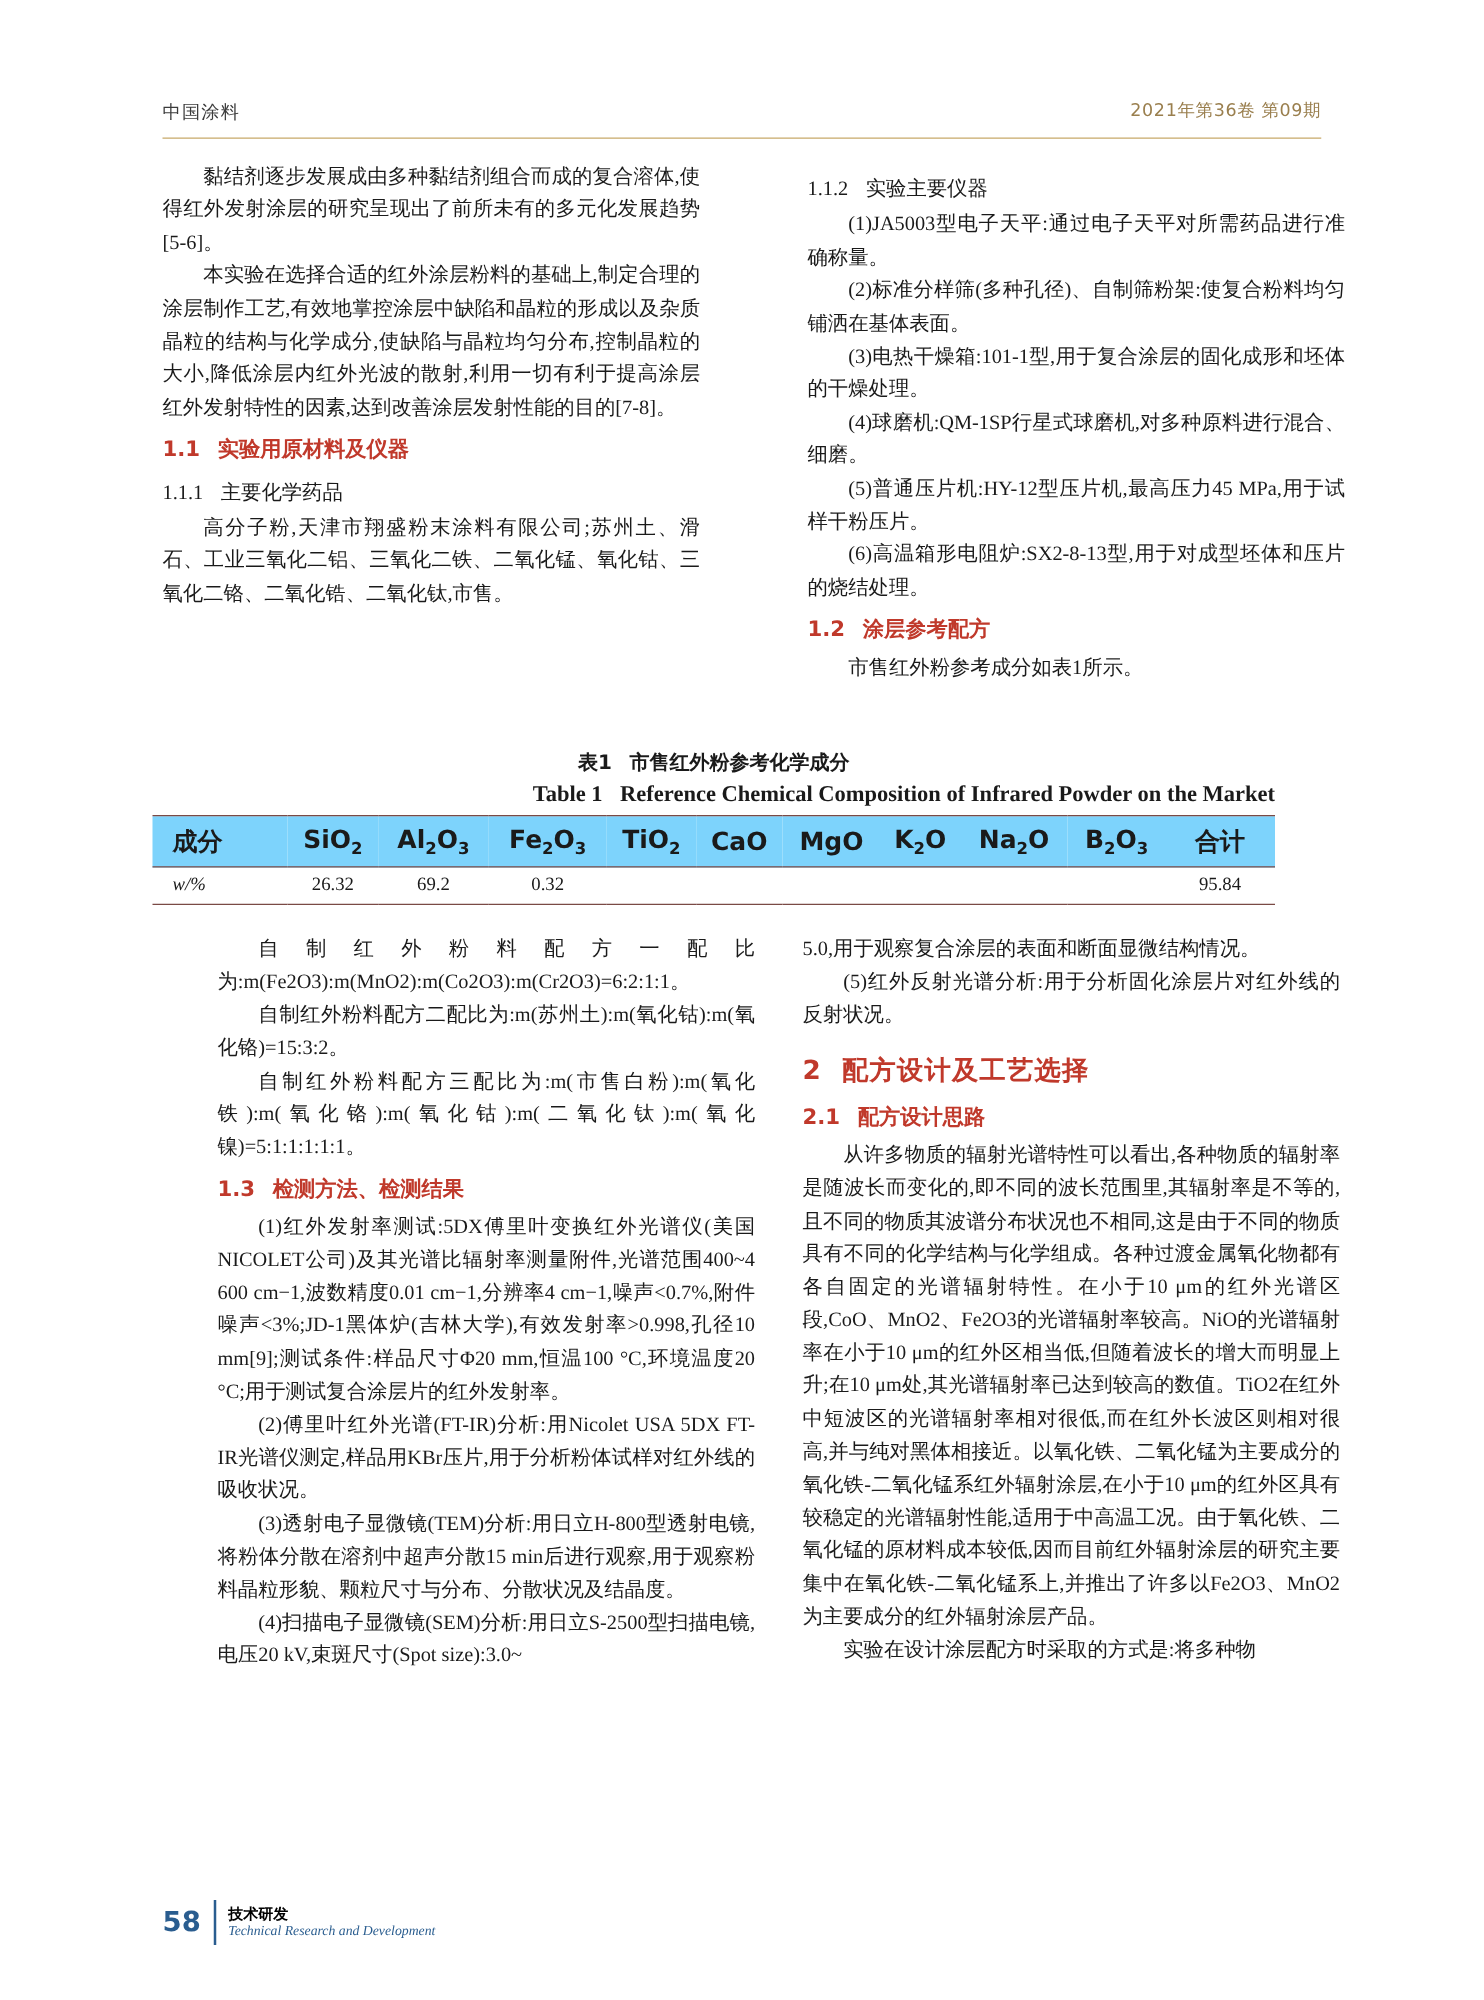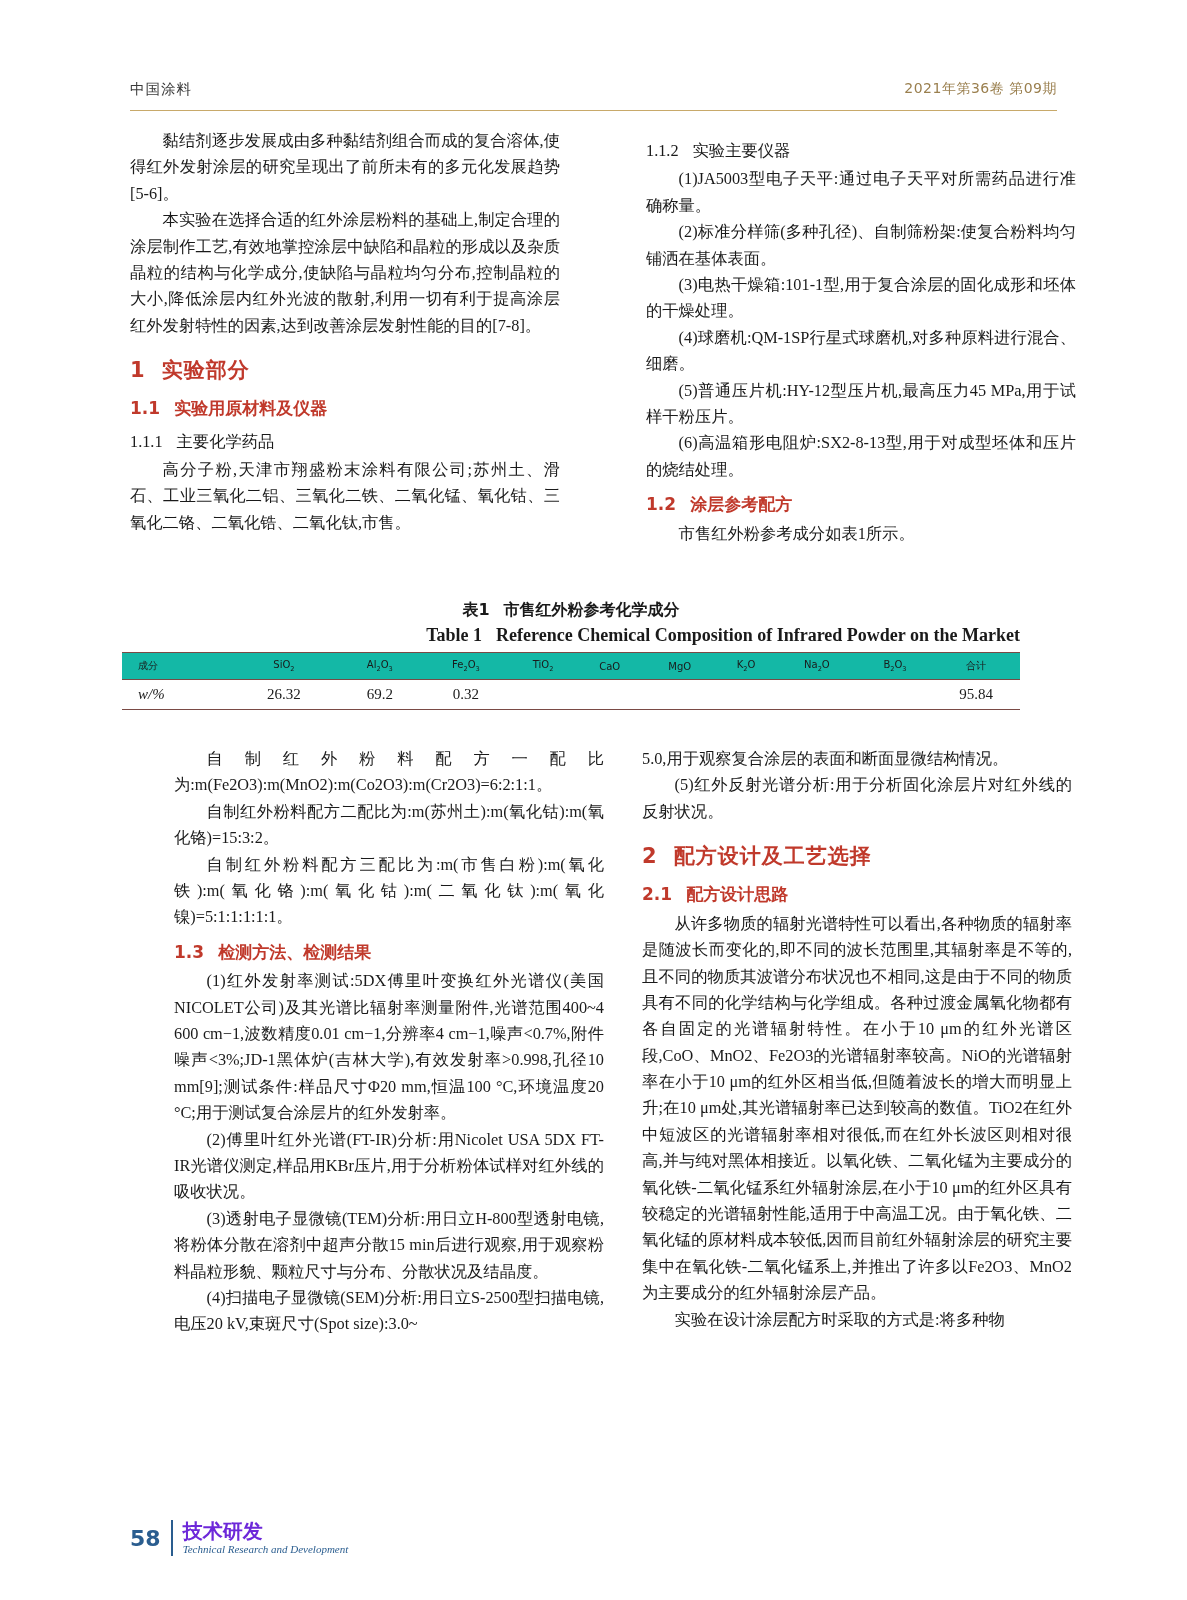--- a/index.html
+++ b/index.html
@@ -123,28 +123,28 @@
     font-size: 18px;
     margin-bottom: 6px;
   }
   .tbl-title-en .lbl { margin-right: 14px; }
   table.data {
     width: 100%;
     border-collapse: collapse;
     font-size: 15px;
   }
   table.data thead th {
-    background: #14b8a6;
+    background: #7dd3fc;
     border-top: 1.4px solid #7a4a45;
     border-bottom: 1px solid #7a4a45;
-    font-weight: normal;
+    font-weight: bold;
     font-family: "DejaVu Sans", sans-serif;
     padding: 6px 0;
     text-align: center;
-    font-size: 10px;
+    font-size: 20px;
   }
   table.data tbody td {
     border-bottom: 1.4px solid #7a4a45;
     padding: 6px 0;
     text-align: center;
     font-size: 15px;
   }
   table.data tbody td.first {
     font-family: "Liberation Serif", serif;
     font-style: italic;
@@ -178,22 +178,22 @@
     margin-right: 10px;
   }
   .footer-bar {
     width: 2px;
     height: 36px;
     background: #2a5d8f;
     margin-right: 10px;
   }
   .footer-text-cn {
     font-family: "DejaVu Sans", sans-serif;
-    font-size: 20px;
-    color: #6d28d9;
+    font-size: 12px;
+    color: #000000;
     font-weight: bold;
     line-height: 1.15;
   }
   .footer-text-en {
     font-family: "Liberation Serif", serif;
     font-size: 11px;
     color: #2a5d8f;
     font-style: italic;
     line-height: 1.15;
   }
@@ -205,23 +205,20 @@
 
   <div class="header">
     <div class="header-left">中国涂料</div>
     <div class="header-right">2021年第36卷  第09期</div>
   </div>
   <div class="header-rule"></div>
 
   <div class="col col-left c1">
     <p>黏结剂逐步发展成由多种黏结剂组合而成的复合溶体,使得红外发射涂层的研究呈现出了前所未有的多元化发展趋势[5-6]。</p>
     <p>本实验在选择合适的红外涂层粉料的基础上,制定合理的涂层制作工艺,有效地掌控涂层中缺陷和晶粒的形成以及杂质晶粒的结构与化学成分,使缺陷与晶粒均匀分布,控制晶粒的大小,降低涂层内红外光波的散射,利用一切有利于提高涂层红外发射特性的因素,达到改善涂层发射性能的目的[7-8]。</p>
-    <div class="h1">
-      <span class="num">1</span><span>实验部分</span>
-    </div>
     <div class="h2">
       <span class="num">1.1</span><span>实验用原材料及仪器</span>
     </div>
     <div class="h3">
       <span class="num">1.1.1</span><span>主要化学药品</span>
     </div>
     <p>高分子粉,天津市翔盛粉末涂料有限公司;苏州土、滑石、工业三氧化二铝、三氧化二铁、二氧化锰、氧化钴、三氧化二铬、二氧化锆、二氧化钛,市售。</p>
   </div>
 
   <div class="col col-right c2">

